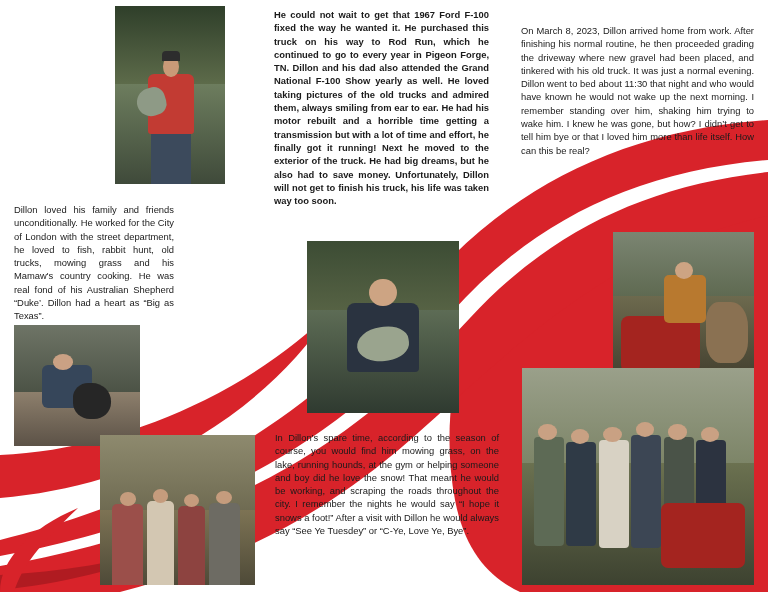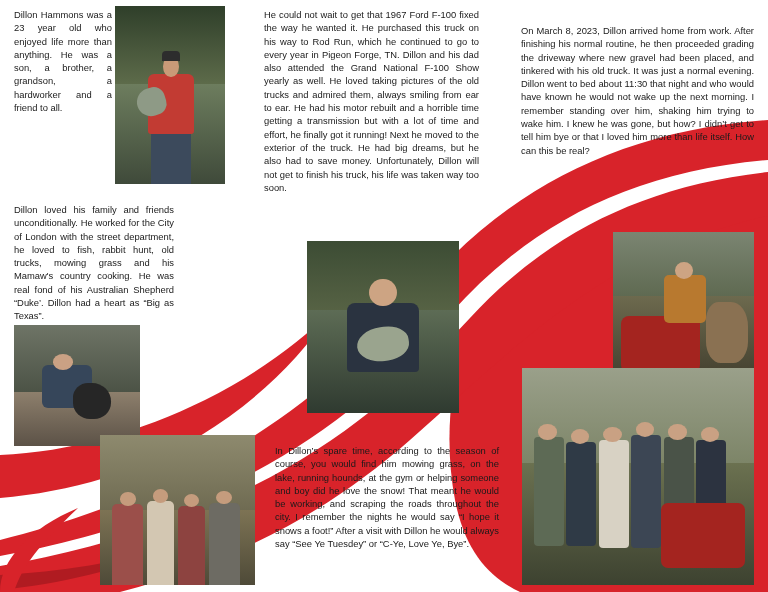--- a/index.html
+++ b/index.html
@@ -31,23 +31,23 @@
     font-size: 9.4px;
     line-height: 13.3px;
     color: #1a1a1a;
     text-align: justify;
     text-justify: inter-word;
     white-space: pre-wrap;
   }
 
   #t-col1a { left: 14px;  top: 8px;   width: 98px; }
   #t-col1b { left: 14px;  top: 203px; width: 160px; }
-  #t-col2  { left: 264px; top: 8px;   width: 215px; }
+  #t-col2  { left: 274px; top: 8px;   width: 215px; font-weight: bold; }
   #t-col3  { left: 521px; top: 8px;   width: 233px; margin-top: 16px; }
-  #t-col2b { left: 275px; top: 444px; width: 224px; }
+  #t-col2b { left: 275px; top: 431px; width: 224px; }
 
   
   .photo {
     position: absolute;
     overflow: hidden;
     background: #6a7a63;
     border: 0;
   }
   .photo .sky        { position: absolute; left:0; right:0; }
   .photo .land       { position: absolute; left:0; right:0; bottom:0; }
@@ -206,21 +206,20 @@
       <div class="figure g6"></div>
     <div class="figure hh" style="left:7%;top:26%;"></div>
     <div class="figure hh" style="left:21%;top:28%;"></div>
     <div class="figure hh" style="left:35%;top:27%;"></div>
     <div class="figure hh" style="left:49%;top:25%;"></div>
     <div class="figure hh" style="left:63%;top:26%;"></div>
     <div class="figure hh" style="left:77%;top:27%;"></div>
     <div class="figure atv2"></div>
   </div>
 
-  <div class="text-block" id="t-col1a">Dillon Hammons was a 23 year old who enjoyed life more than anything. He was a son, a brother, a grandson, a hardworker and a friend to all.</div>
 
   <div class="text-block" id="t-col1b">Dillon loved his family and friends unconditionally. He worked for the City of London with the street department, he loved to fish, rabbit hunt, old trucks, mowing grass and his Mamaw's country cooking. He was real fond of his Australian Shepherd “Duke’. Dillon had a heart as “Big as Texas”.</div>
 
   <div class="text-block" id="t-col2">He could not wait to get that 1967 Ford F-100 fixed the way he wanted it. He purchased this truck on his way to Rod Run, which he continued to go to every year in Pigeon Forge, TN. Dillon and his dad also attended the Grand National F-100 Show yearly as well. He loved taking pictures of the old trucks and admired them, always smiling from ear to ear. He had his motor rebuilt and a horrible time getting a transmission but with a lot of time and effort, he finally got it running! Next he moved to the exterior of the truck. He had big dreams, but he also had to save money. Unfortunately, Dillon will not get to finish his truck, his life was taken way too soon.</div>
 
   <div class="text-block" id="t-col2b">In Dillon’s spare time, according to the season of course, you would find him mowing grass, on the lake, running hounds, at the gym or helping someone and boy did he love the snow! That meant he would be working, and scraping the roads throughout the city. I remember the nights he would say “I hope it snows a foot!” After a visit with Dillon he would always say “See Ye Tuesdey” or “C-Ye, Love Ye, Bye”.</div>
 
   <div class="text-block" id="t-col3">On March 8, 2023, Dillon arrived home from work. After finishing his normal routine, he then proceeded grading the driveway where new gravel had been placed, and tinkered with his old truck. It was just a normal evening. Dillon went to bed about 11:30 that night and who would have known he would not wake up the next morning. I remember standing over him, shaking him trying to wake him. I knew he was gone, but how? I didn’t get to tell him bye or that I loved him more than life itself. How can this be real?</div>
 
 </div>

